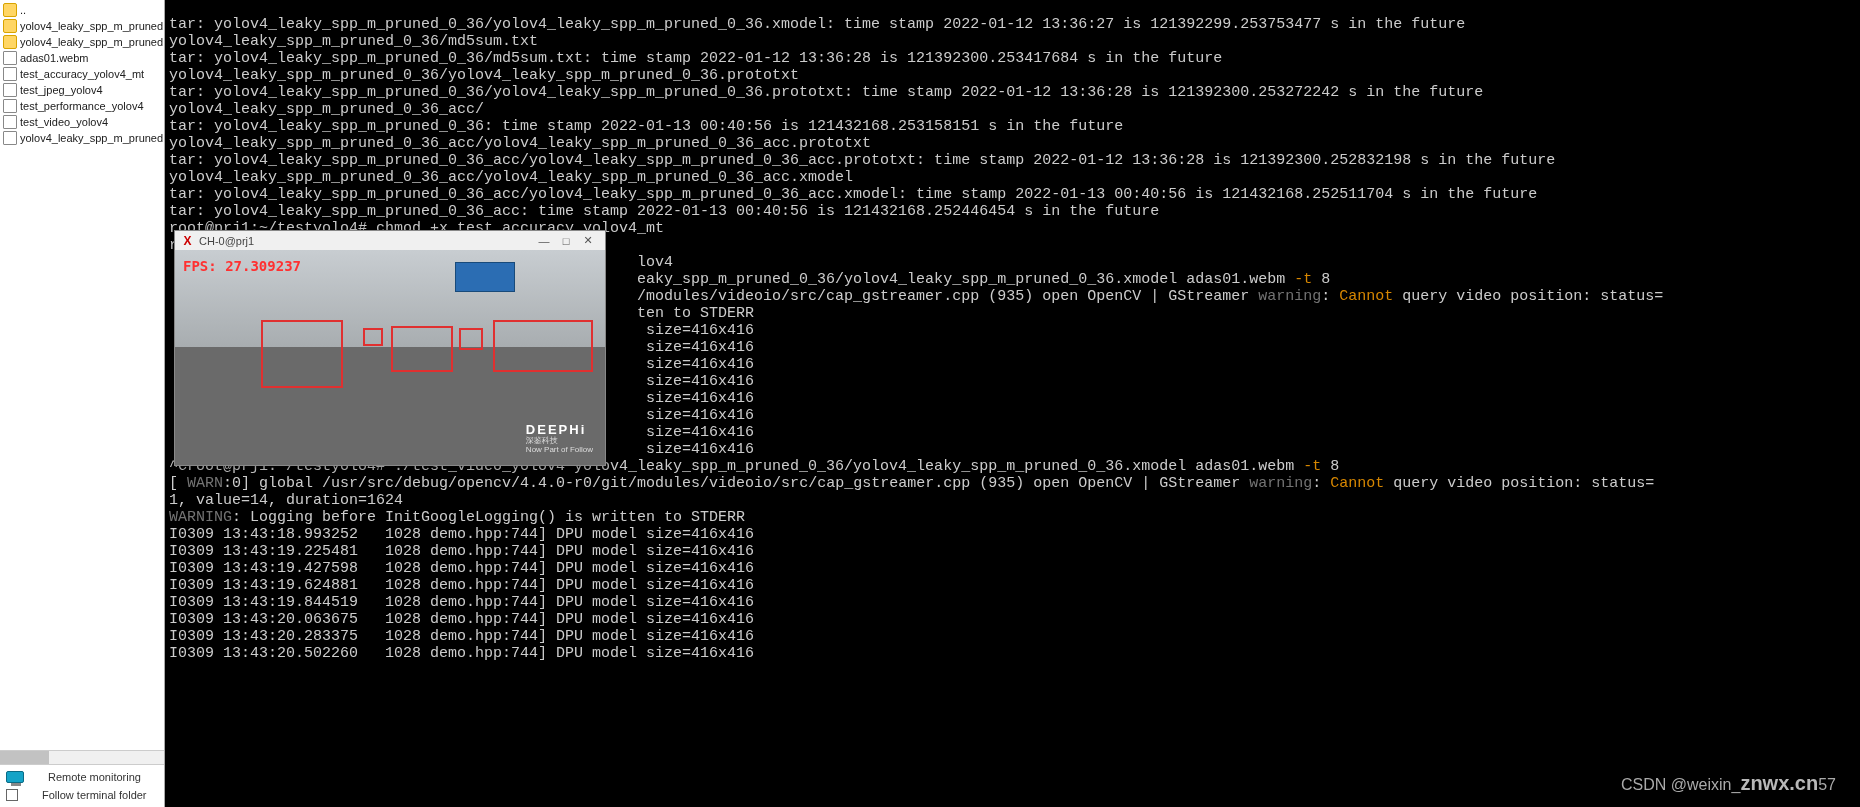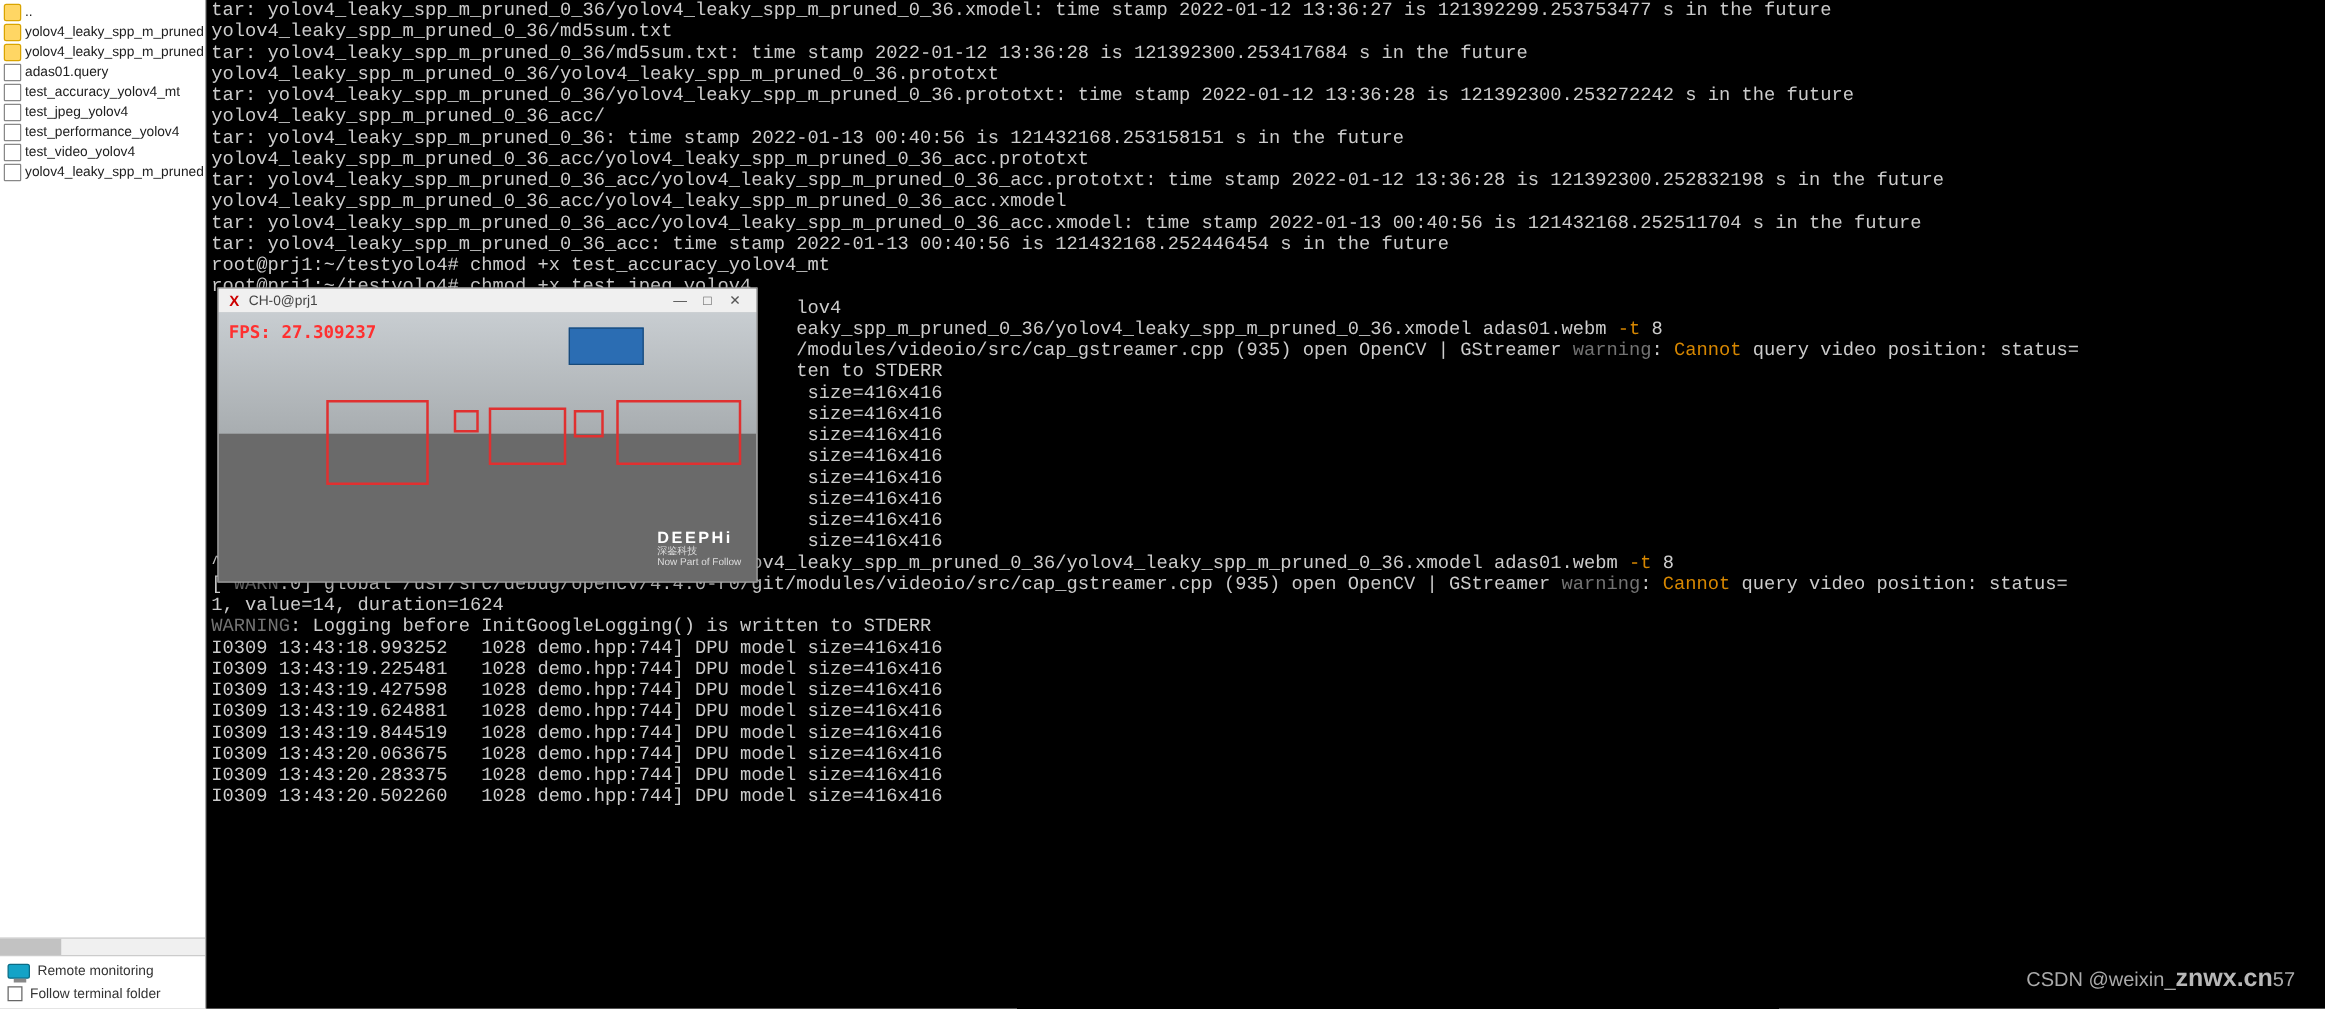--- a/index.html
+++ b/index.html
@@ -72,21 +72,21 @@
   padding: 6px 6px;
   display: flex;
   flex-direction: column;
   gap: 6px;
   font-size: 11px;
   color: #333;
 }
 .sidebar-bottom .row {
   display: flex;
   align-items: center;
-  gap: 6px;
+  gap: 24px;
 }
 .monitor-ico {
   width: 18px; height: 12px;
   background: #14a3c7;
   border: 1px solid #0a6b85;
   border-radius: 2px;
   position: relative;
 }
 .monitor-ico::after {
   content: "";
@@ -99,21 +99,21 @@
   width: 12px; height: 12px;
   border: 1px solid #666;
 }
 .terminal {
   flex: 1;
   background: #000;
   color: #ccc;
   font-family: "Consolas", "Courier New", monospace;
   font-size: 15px;
   line-height: 17px;
-  padding: 0 4px;
+  padding: 16px 4px;
   white-space: pre;
   overflow: hidden;
   position: relative;
 }
 .terminal .ln { white-space: pre; }
 .y { color: #737373; }
 .o { color: #d78700; }
 .popup {
   position: absolute;
   left: 174px;
@@ -227,21 +227,21 @@
         <div class="file-row">
           <span class="ico folder-yellow"></span>
           <span>yolov4_leaky_spp_m_pruned...</span>
         </div>
         <div class="file-row">
           <span class="ico folder-yellow"></span>
           <span>yolov4_leaky_spp_m_pruned...</span>
         </div>
         <div class="file-row">
           <span class="ico file-doc"></span>
-          <span>adas01.query</span>
+          <span>adas01.webm</span>
         </div>
         <div class="file-row">
           <span class="ico file-doc"></span>
           <span>test_accuracy_yolov4_mt</span>
         </div>
         <div class="file-row">
           <span class="ico file-doc"></span>
           <span>test_jpeg_yolov4</span>
         </div>
         <div class="file-row">

